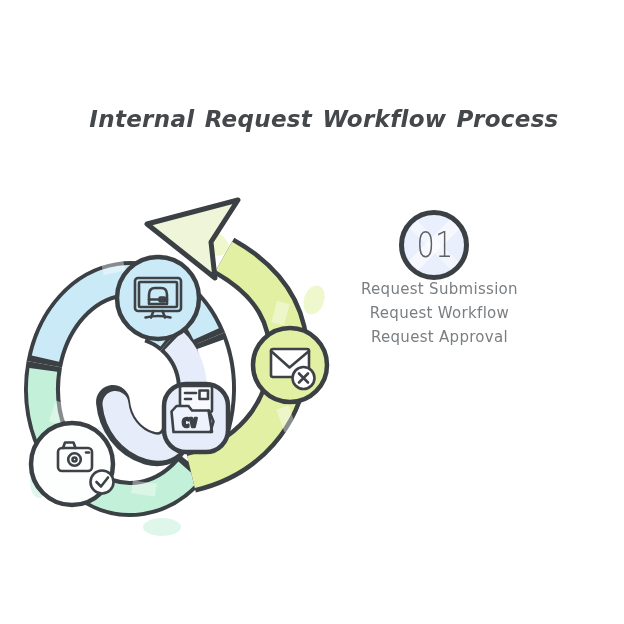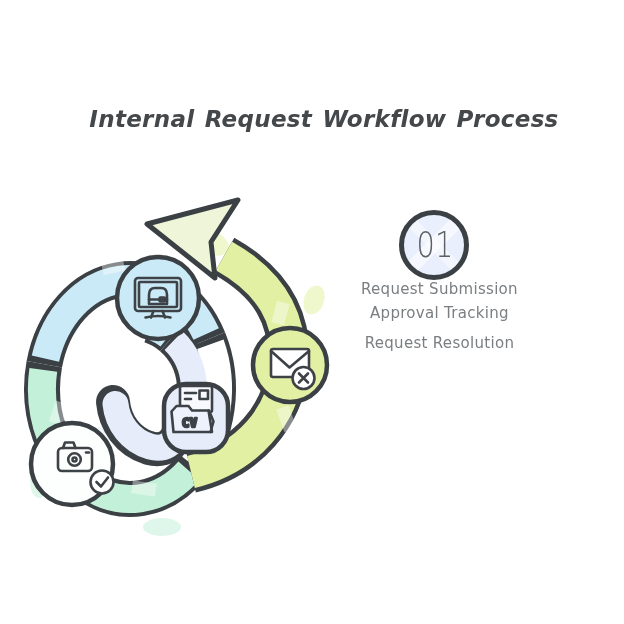--- a/index.html
+++ b/index.html
@@ -144,22 +144,22 @@
   </svg>
 
   <div class="steps">
     <div class="step">
       <div class="step-circle" style="--c: #e9effc;">
         <span class="step-num">01</span>
       </div>
       <div class="step-label">Request Submission</div>
     </div>
     <div class="step">
-      <div class="step-label">Approval Tracking</div>
+      <div class="step-label">Request Workflow</div>
     </div>
     <div class="step">
+      <div class="step-label">Request Approval</div>
     </div>
     <div class="step">
-      <div class="step-label">Request Resolution</div>
     </div>
   </div>
 
 </div>
 
 </body></html>

